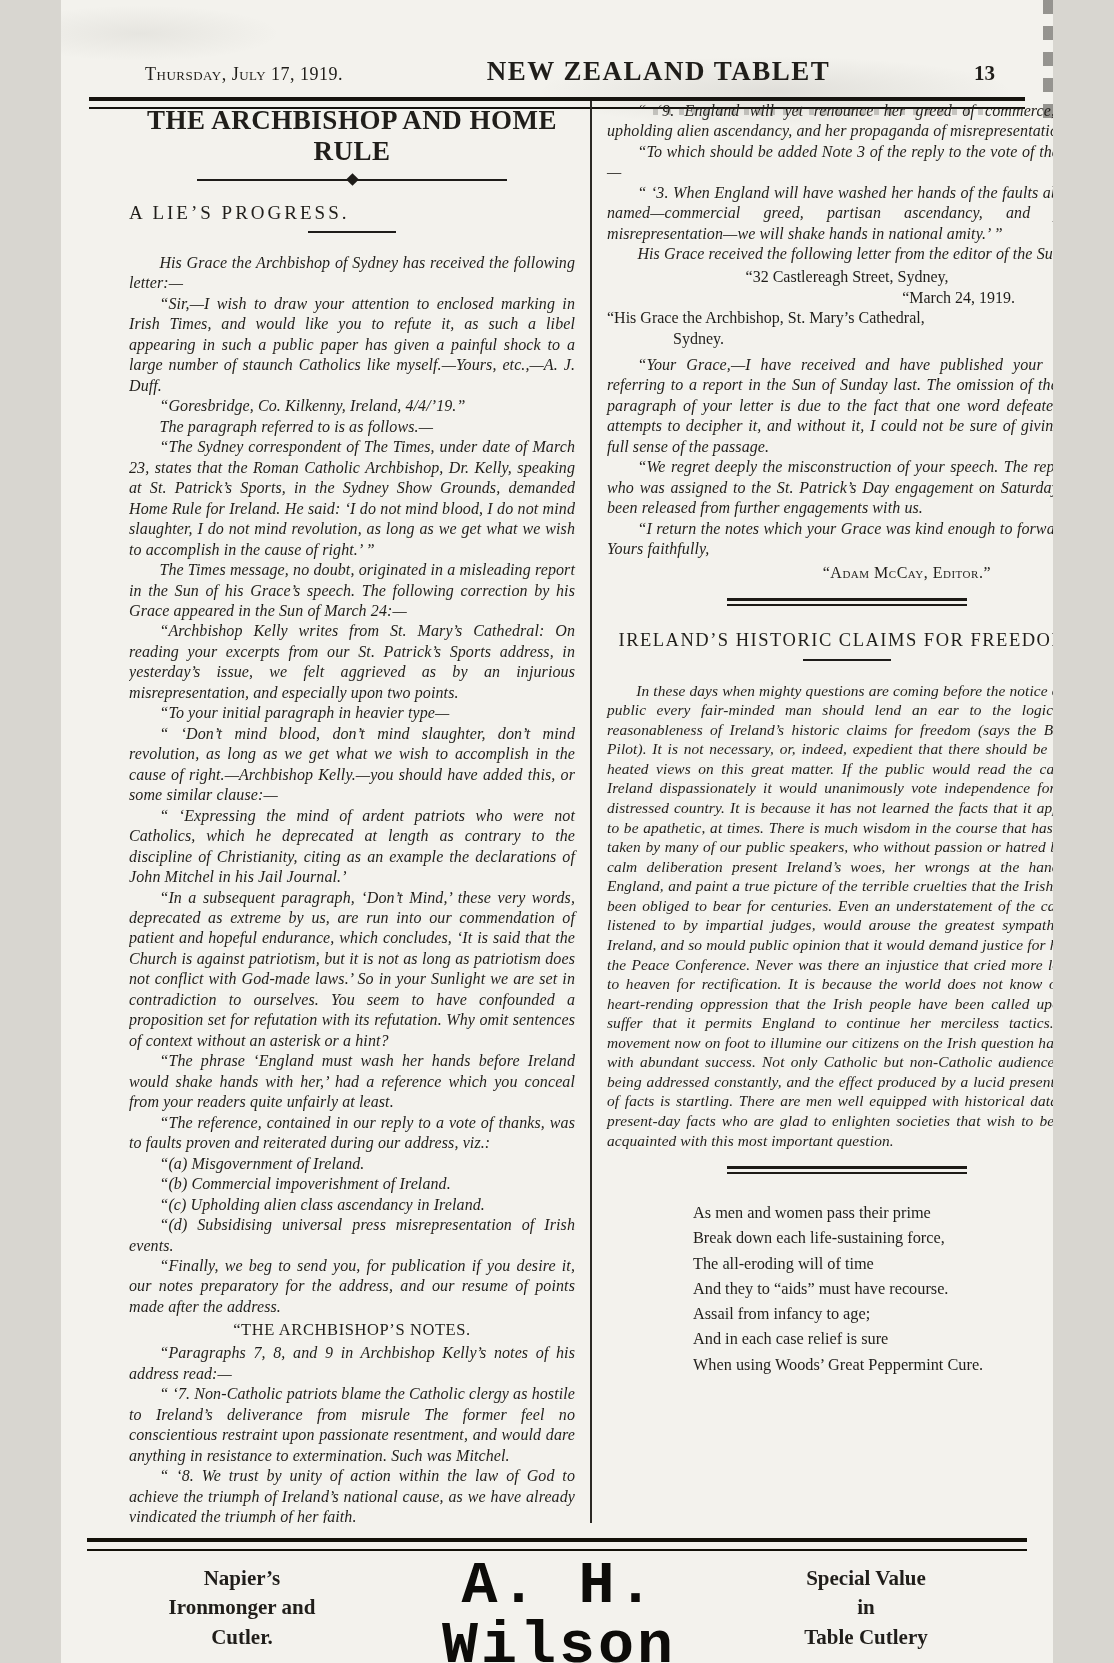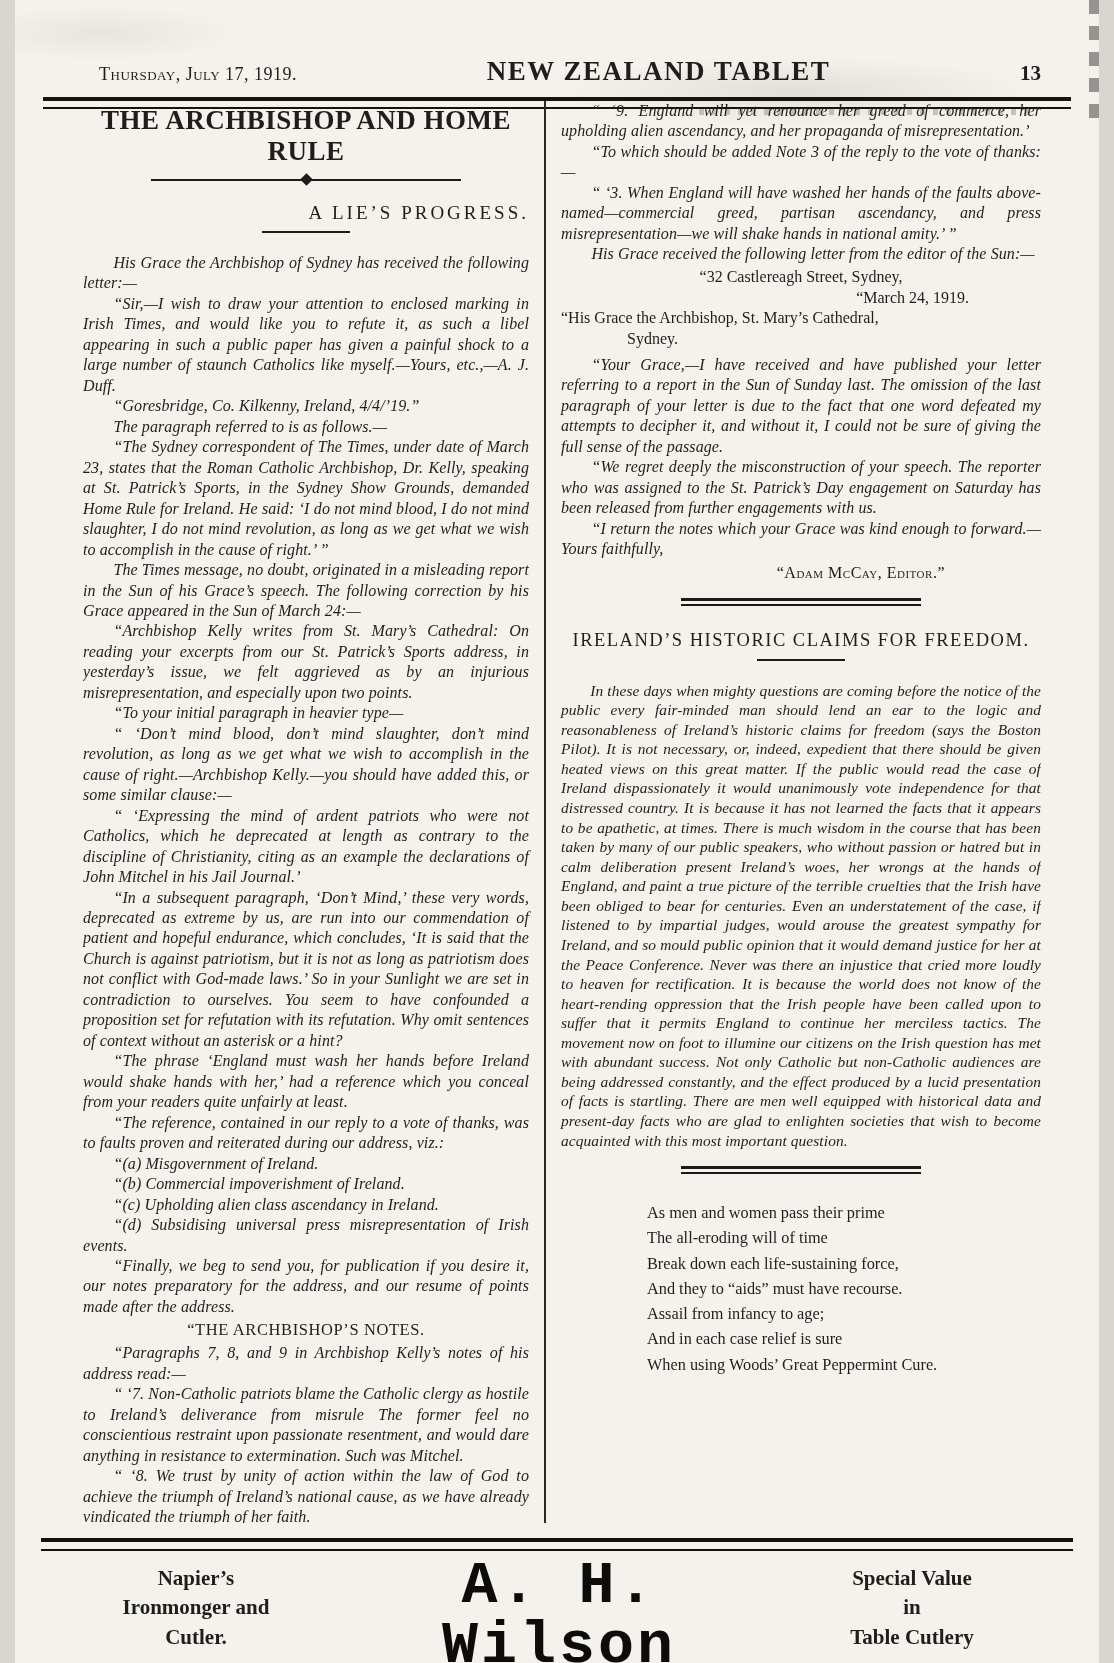--- a/index.html
+++ b/index.html
@@ -1,18 +1,18 @@
 <!DOCTYPE html>
 <html><head>
 <meta charset="utf-8">
 <style>
   html,body{margin:0;padding:0;background:#d8d6d0;}
   .page{
     position:relative;
-    width:1084px;height:1663px;
+    width:992px;height:1663px;
     margin:0 auto;
     background:
       radial-gradient(ellipse 340px 50px at 72% 5.5%, rgba(60,56,50,0.10), transparent 70%),
       radial-gradient(ellipse 200px 40px at 8% 2%, rgba(60,56,50,0.07), transparent 70%),
       #f3f2ed;
     color:#201e1a;
     font-family:"Liberation Serif","DejaVu Serif",serif;
     overflow:hidden;
   }
   
@@ -28,21 +28,21 @@
     background:repeating-linear-gradient(180deg,rgba(30,28,24,.8) 0 14px,transparent 14px 26px);}
   
   .columns{position:absolute;top:101px;left:68px;width:958px;height:1422px;display:flex;overflow:hidden;}
   .col-left{width:446px;}
   .col-divider{width:2px;background:#2b2925;margin:0 15px;}
   .col-right{flex:1;}
   .art1-title{font-size:27px;font-weight:bold;text-align:center;letter-spacing:.5px;margin:4px 0 8px;}
   .diamond-divider{display:flex;align-items:center;justify-content:center;width:310px;margin:0 auto 12px;}
   .dd-line{flex:1;height:2px;background:#1e1c19;}
   .dd-diamond{width:9px;height:9px;background:#1e1c19;transform:rotate(45deg);margin:0 -1px;flex:none;}
-  .subhead{text-align:right;font-size:19px;font-weight:normal;letter-spacing:3px;margin:18px 0 7px;}
+  .subhead{text-align:left;font-size:19px;font-weight:normal;letter-spacing:3px;margin:18px 0 7px;}
   .short-rule{width:88px;height:2px;background:#1e1c19;margin:0 auto 20px;}
   p.b{font-size:16px;line-height:1.28;margin:0;text-indent:1.9em;text-align:justify;letter-spacing:.1px;font-style:italic;}
   p.tight{font-size:15.4px;line-height:1.27;}
   .center-head{text-align:center;font-size:16.5px;letter-spacing:.6px;margin:3px 0;text-indent:0;}
   
   .addr{font-size:16px;line-height:1.3;margin:2px 0 0;text-align:center;}
   .addr-date{font-size:16px;line-height:1.3;margin:0;text-align:right;padding-right:72px;}
   .recip{font-size:16px;line-height:1.3;margin:0;}
   .recip2{font-size:16px;line-height:1.3;margin:0 0 5px;padding-left:66px;}
   .signature{font-size:16px;margin:4px 0 8px;text-align:right;padding-right:96px;font-variant:small-caps;letter-spacing:.5px;}
@@ -135,22 +135,22 @@
 
       <h2 class="art2-title">IRELAND’S HISTORIC CLAIMS FOR FREEDOM.</h2>
       <div class="short-rule"></div>
 
       <p class="b tight">In these days when mighty questions are coming before the notice of the public every fair-minded man should lend an ear to the logic and reasonableness of Ireland’s historic claims for freedom (says the Boston Pilot). It is not necessary, or, indeed, expedient that there should be given heated views on this great matter. If the public would read the case of Ireland dispassionately it would unanimously vote independence for that distressed country. It is because it has not learned the facts that it appears to be apathetic, at times. There is much wisdom in the course that has been taken by many of our public speakers, who without passion or hatred but in calm deliberation present Ireland’s woes, her wrongs at the hands of England, and paint a true picture of the terrible cruelties that the Irish have been obliged to bear for centuries. Even an understatement of the case, if listened to by impartial judges, would arouse the greatest sympathy for Ireland, and so mould public opinion that it would demand justice for her at the Peace Conference. Never was there an injustice that cried more loudly to heaven for rectification. It is because the world does not know of the heart-rending oppression that the Irish people have been called upon to suffer that it permits England to continue her merciless tactics. The movement now on foot to illumine our citizens on the Irish question has met with abundant success. Not only Catholic but non-Catholic audiences are being addressed constantly, and the effect produced by a lucid presentation of facts is startling. There are men well equipped with historical data and present-day facts who are glad to enlighten societies that wish to become acquainted with this most important question.</p>
 
       <div class="section-divider"></div>
 
       <div class="poem">
         <p>As men and women pass their prime</p>
+        <p>Break down each life-sustaining force,</p>
         <p>The all-eroding will of time</p>
-        <p>Break down each life-sustaining force,</p>
         <p>And they to “aids” must have recourse.</p>
         <p>Assail from infancy to age;</p>
         <p>And in each case relief is sure</p>
         <p>When using Woods’ Great Peppermint Cure.</p>
       </div>
     </div>
   </div>
 
   <div class="footer-rule"></div>
 

